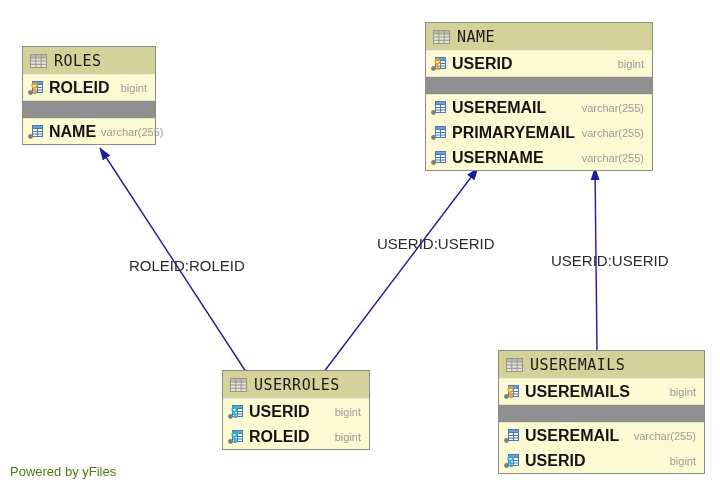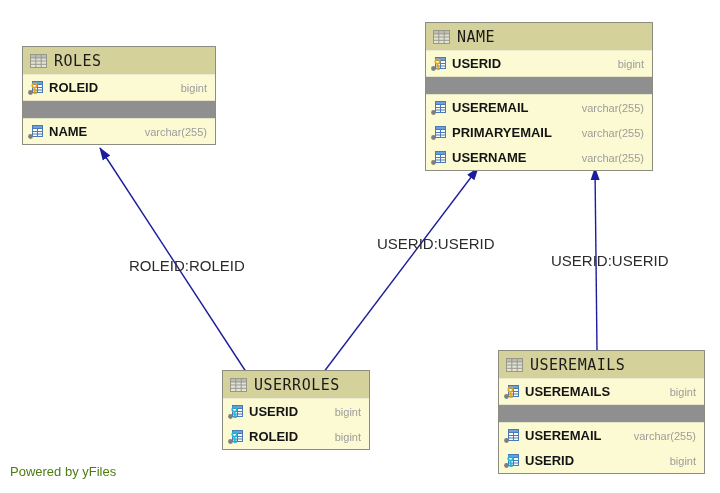--- a/index.html
+++ b/index.html
@@ -15,28 +15,28 @@
   }
   .t-header{
     height:27px;display:flex;align-items:center;gap:7px;padding:0 7px;
     background:#d4d19a;border-bottom:1px solid #eeecd0;
   }
   .t-title{
     font-family:"DejaVu Sans Mono",monospace;font-size:15px;color:#1b1b1b;
     letter-spacing:0.5px;white-space:nowrap;
   }
   .t-row{height:25px;display:flex;align-items:center;gap:5px;padding:0 8px 0 5px;}
-  .col-name{font-weight:bold;font-size:13px;color:#141414;white-space:nowrap;}
+  .col-name{font-weight:bold;font-size:16px;color:#141414;white-space:nowrap;}
   .col-type{margin-left:auto;font-size:11px;color:#9c9c9c;white-space:nowrap;}
   .t-sep{height:17px;background:#8f8f8f;border-top:1px solid #e6e4c6;border-bottom:1px solid #e6e4c6;}
   .icon{display:inline-flex;flex:0 0 auto;line-height:0;}
   .edge-label{position:absolute;z-index:3;font-size:15px;color:#2b2b2b;white-space:nowrap;}
   .watermark{position:absolute;left:10px;top:464px;font-size:13px;color:#4d7c0f;z-index:0;}
   
-  #entity-roles{left:22px;top:46px;width:194px;}
+  #entity-roles{left:22px;top:46px;width:134px;}
   #entity-users{left:425px;top:22px;width:228px;}
   #entity-userroles{left:222px;top:370px;width:148px;}
   #entity-useremails{left:498px;top:350px;width:207px;}
   #edge-label-0{left:129px;top:257px;}
   #edge-label-1{left:377px;top:235px;}
   #edge-label-2{left:551px;top:252px;}
 </style>
 </head>
 <body>
 

